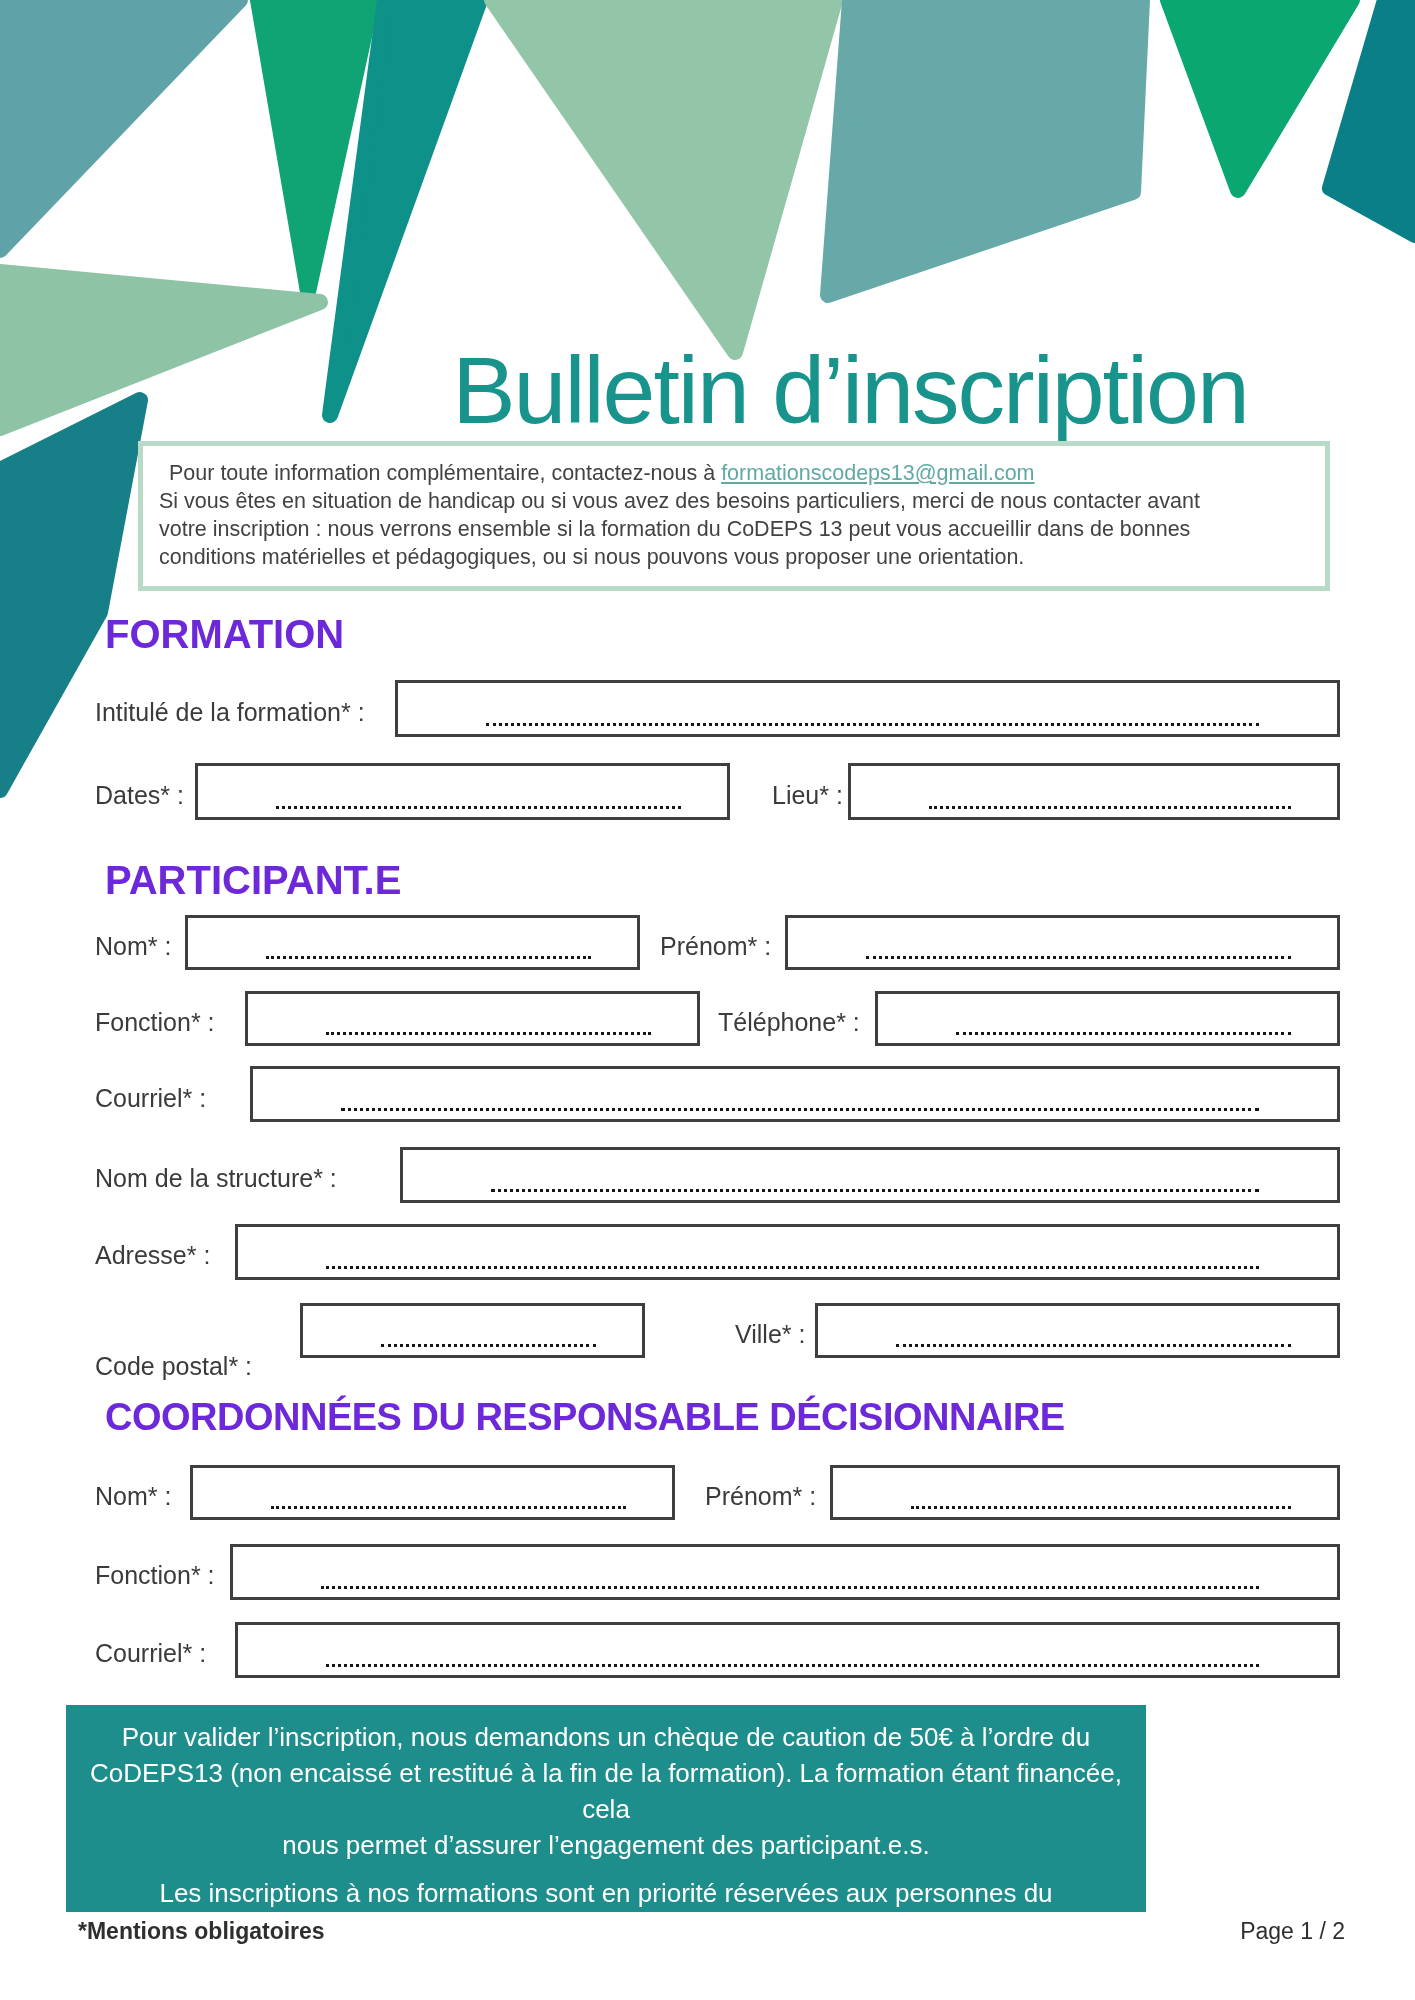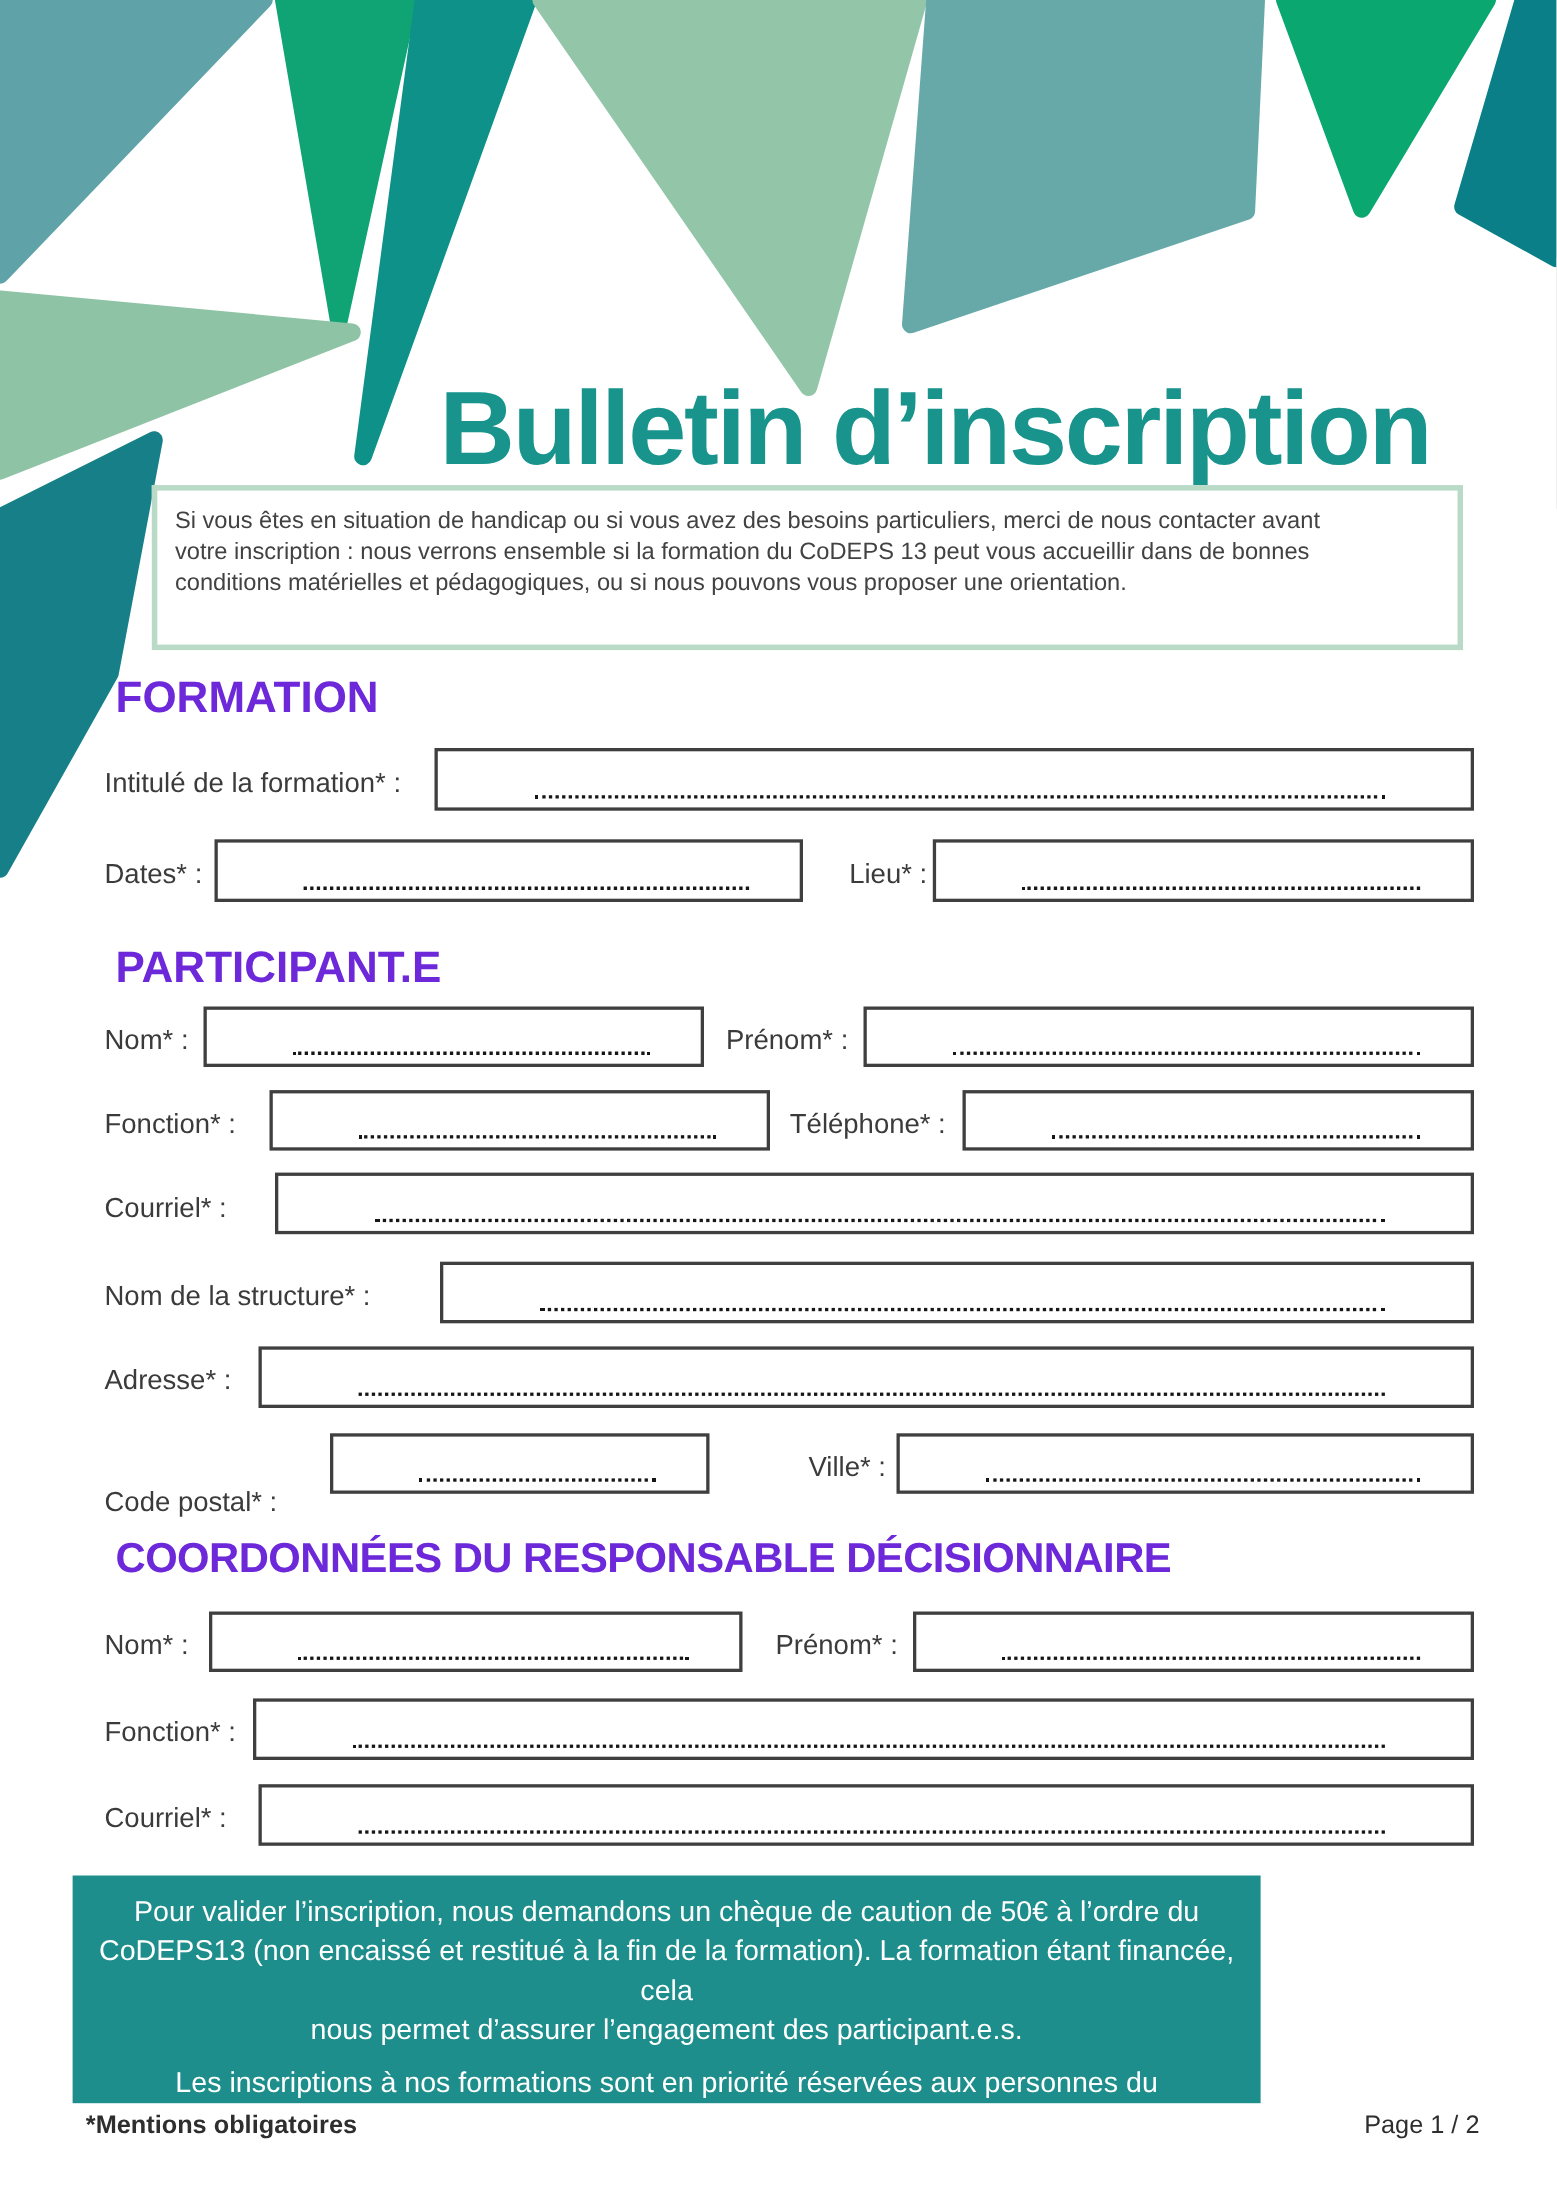--- a/index.html
+++ b/index.html
@@ -4,21 +4,21 @@
 <style>
   html,body{margin:0;padding:0;background:#e8e8e8;}
   .page{position:relative;width:1415px;height:2000px;background:#ffffff;overflow:hidden;
         font-family:"Liberation Sans", sans-serif;}
   .page *{box-sizing:border-box;}
 
   .header-art{position:absolute;left:0;top:0;width:1415px;height:830px;}
   .header-art polygon{stroke-width:16;stroke-linejoin:round;}
 
   .title{position:absolute;left:330px;top:338px;width:1040px;text-align:center;
-         font-size:95px;font-weight:bold;letter-spacing:-2px;color:#18948D;line-height:1.1;
+         font-size:95px;font-weight:normal;letter-spacing:-2px;color:#18948D;line-height:1.1;
          white-space:nowrap;}
 
   .info-box{position:absolute;left:138px;top:441px;width:1192px;height:150px;
             border:5px solid #B9DAC6;background:#fff;padding:13px 14px 10px 16px;
             font-size:21.5px;line-height:28px;color:#424242;}
   .info-box p{margin:0;}
   .info-p1{text-indent:10px;}
   .info-p2{white-space:pre-line;}
   .mail-link{color:#5FA9A4;text-decoration:underline;cursor:pointer;}
 
@@ -75,20 +75,21 @@
     <polygon points="850,0 1142,0 1133,192 828,295" fill="#67A9A9" stroke="#67A9A9"></polygon>
     <polygon points="1168,0 1352,0 1238,190" fill="#0AA770" stroke="#0AA770"></polygon>
     <polygon points="1385,0 1415,0 1415,235 1330,188" fill="#0A7F87" stroke="#0A7F87"></polygon>
     <polygon points="0,272 320,302 0,428" fill="#8FC3A5" stroke="#8FC3A5"></polygon>
     <polygon points="140,400 0,470 0,790 100,612" fill="#177F88" stroke="#177F88"></polygon>
   </svg>
 
   <div class="title">Bulletin d’inscription</div>
 
   <div class="info-box">
+    <p class="info-p1"><span>Pour toute information complémentaire, contactez-nous à </span><a class="mail-link">formationscodeps13@gmail.com</a></p>
     <p class="info-p2">Si vous êtes en situation de handicap ou si vous avez des besoins particuliers, merci de nous contacter avant
 votre inscription : nous verrons ensemble si la formation du CoDEPS 13 peut vous accueillir dans de bonnes
 conditions matérielles et pédagogiques, ou si nous pouvons vous proposer une orientation.</p>
   </div>
 
   <div class="sec-h" id="h-formation">FORMATION</div>
 
   <div class="flabel" id="l-intitule">Intitulé de la formation* :</div>
   <div class="fbox" id="b-intitule">
       <div class="dots"></div>

